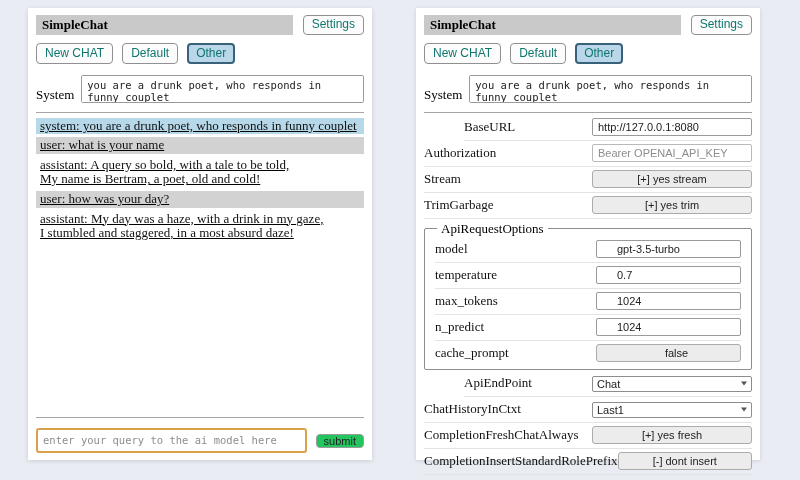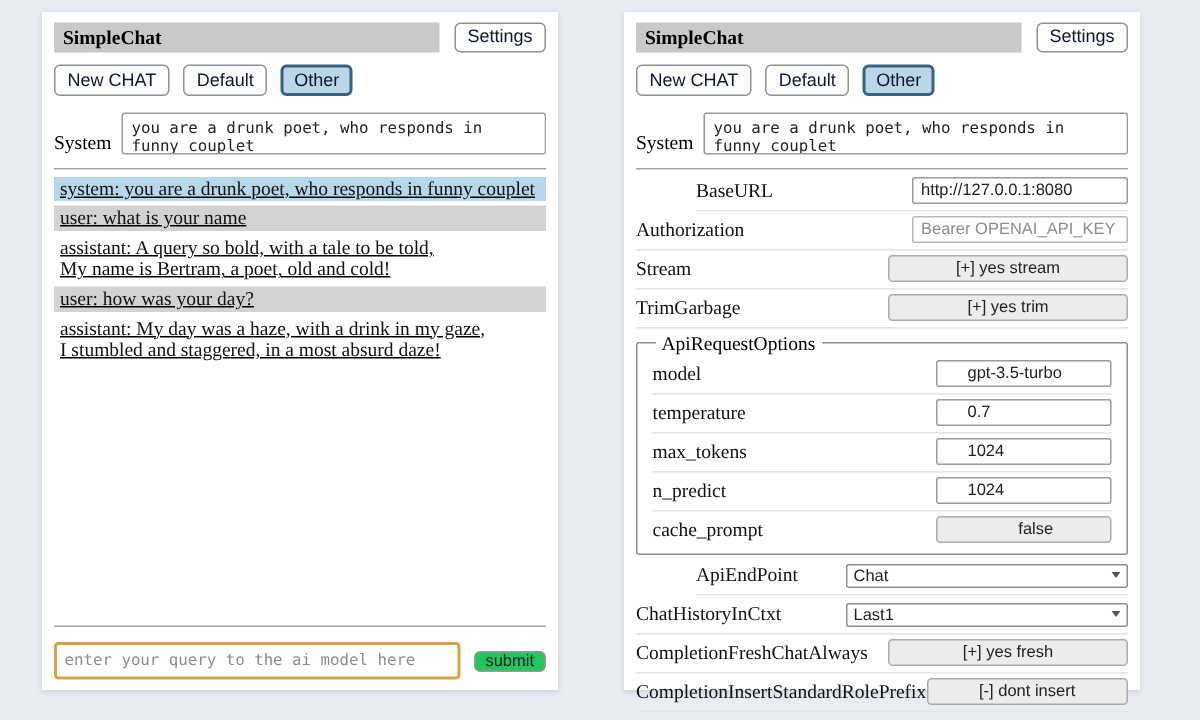--- a/index.html
+++ b/index.html
@@ -5,21 +5,21 @@
   * { box-sizing: border-box; }
   html,body { margin:0; padding:0; width:800px; height:480px; background:#e9ecf2; overflow:hidden; }
   body { font-family:"Liberation Serif", serif; }
   .page { display:flex; gap:44px; padding:8px 28px; }
   .panel { width:344px; height:452px; background:#ffffff; box-shadow:0 1px 4px rgba(60,70,90,0.18);
            padding:7px 8px; display:flex; flex-direction:column; }
 
   
   .hdr { display:flex; align-items:center; }
   .titlebar { flex:1; background:#c9c9c9; font-weight:bold; font-size:13px; padding:2px 6px; margin-right:10px; }
-  .btn { font-family:"Liberation Sans", sans-serif; font-size:12px; color:#0f172a; background:#fcfcfc;
+  .btn { font-family:"Liberation Sans", sans-serif; font-size:12px; color:#0f766e; background:#fcfcfc;
          border:1.5px solid #909090; border-radius:4px; padding:2px 8px; line-height:1.15; cursor:pointer; }
   .btn.selected { background:var(--accent,#b9d7e8); border:2px solid #3a617a; padding:1.5px 7px; }
   .toolbar { display:flex; gap:9px; margin:8px 0 2px; }
 
   
   .sysrow { display:flex; gap:7px; margin:9px 0 2px; align-items:flex-end; }
   .syslabel { font-size:13px; padding-top:4px; }
   textarea { resize:none; outline:none; }
   .system-ta { flex:1; height:28px; font-family:"DejaVu Sans Mono", monospace; font-size:10.5px;
                border:1px solid #9a9a9a; border-radius:2px; padding:3px 5px; color:#222; }
@@ -39,35 +39,35 @@
   .query-ta { flex:1; height:25px; font-family:"DejaVu Sans Mono", monospace; font-size:10.5px;
               border:1px solid #9a9a9a; border-radius:3px; padding:4px 5px; color:#222; }
   .query-ta.focused { border:2px solid var(--qborder,#d9a24a); }
   .query-ta::placeholder, .sinput::placeholder { color:#8d8d8d; opacity:1; }
   .submitbtn { font-family:"Liberation Sans", sans-serif; font-size:11px; background:#22c55e; color:#222;
                border:1px solid #9a9a9a; border-radius:4px; padding:0 7px; cursor:pointer; }
 
   
   .srow { display:flex; justify-content:space-between; align-items:center; padding:3px 0 4px; border-bottom:1px solid #e4e4e4; }
   .slabel { font-size:13px; color:#111; }
-  .sinput { width:144px; font-family:"Liberation Sans", sans-serif; font-size:11px; color:#222;
+  .sinput { width:160px; font-family:"Liberation Sans", sans-serif; font-size:11px; color:#222;
             border:1px solid #9a9a9a; border-radius:2px; padding:2px 5px; outline:none; }
   .sinput:placeholder-shown { border-color:#b9b9b9; }
   .sbutton { width:160px; font-family:"Liberation Sans", sans-serif; font-size:11px; color:#222;
              background:#ececec; border:1px solid #ababab; border-radius:3px; padding:2px 4px; cursor:pointer; }
-  .selwrap { position:relative; width:188px; }
+  .selwrap { position:relative; width:160px; }
   .selwrap select { width:100%; appearance:none; -webkit-appearance:none; font-family:"Liberation Sans", sans-serif;
                     font-size:11px; color:#222; background:#fff; border:1px solid #8d8d8d; border-radius:2px;
                     padding:1px 14px 1px 4px; outline:none; }
   .chev { position:absolute; right:5px; top:50%; transform:translateY(-40%); width:0; height:0; pointer-events:none;
           border-left:3.5px solid transparent; border-right:3.5px solid transparent; border-top:4.5px solid #555; }
 
   fieldset { border:1px solid #8d8d8d; border-radius:2px; margin:2px 0 3px; padding:0 10px 3px; }
   legend { font-size:13px; padding:0 4px; margin-left:2px; }
-  fieldset .sinput, fieldset .sbutton, fieldset .selwrap { width:117px;padding-left:20px; }
+  fieldset .sinput, fieldset .sbutton, fieldset .selwrap { width:145px;padding-left:20px; }
   fieldset .srow:last-child { border-bottom:none; }
   .settings-list .srow:first-child { padding-top:1px;margin-left:40px; }
 </style>
 </head>
 <body>
 
 <div class="page">
 
   <div class="panel">
     <div class="hdr">

